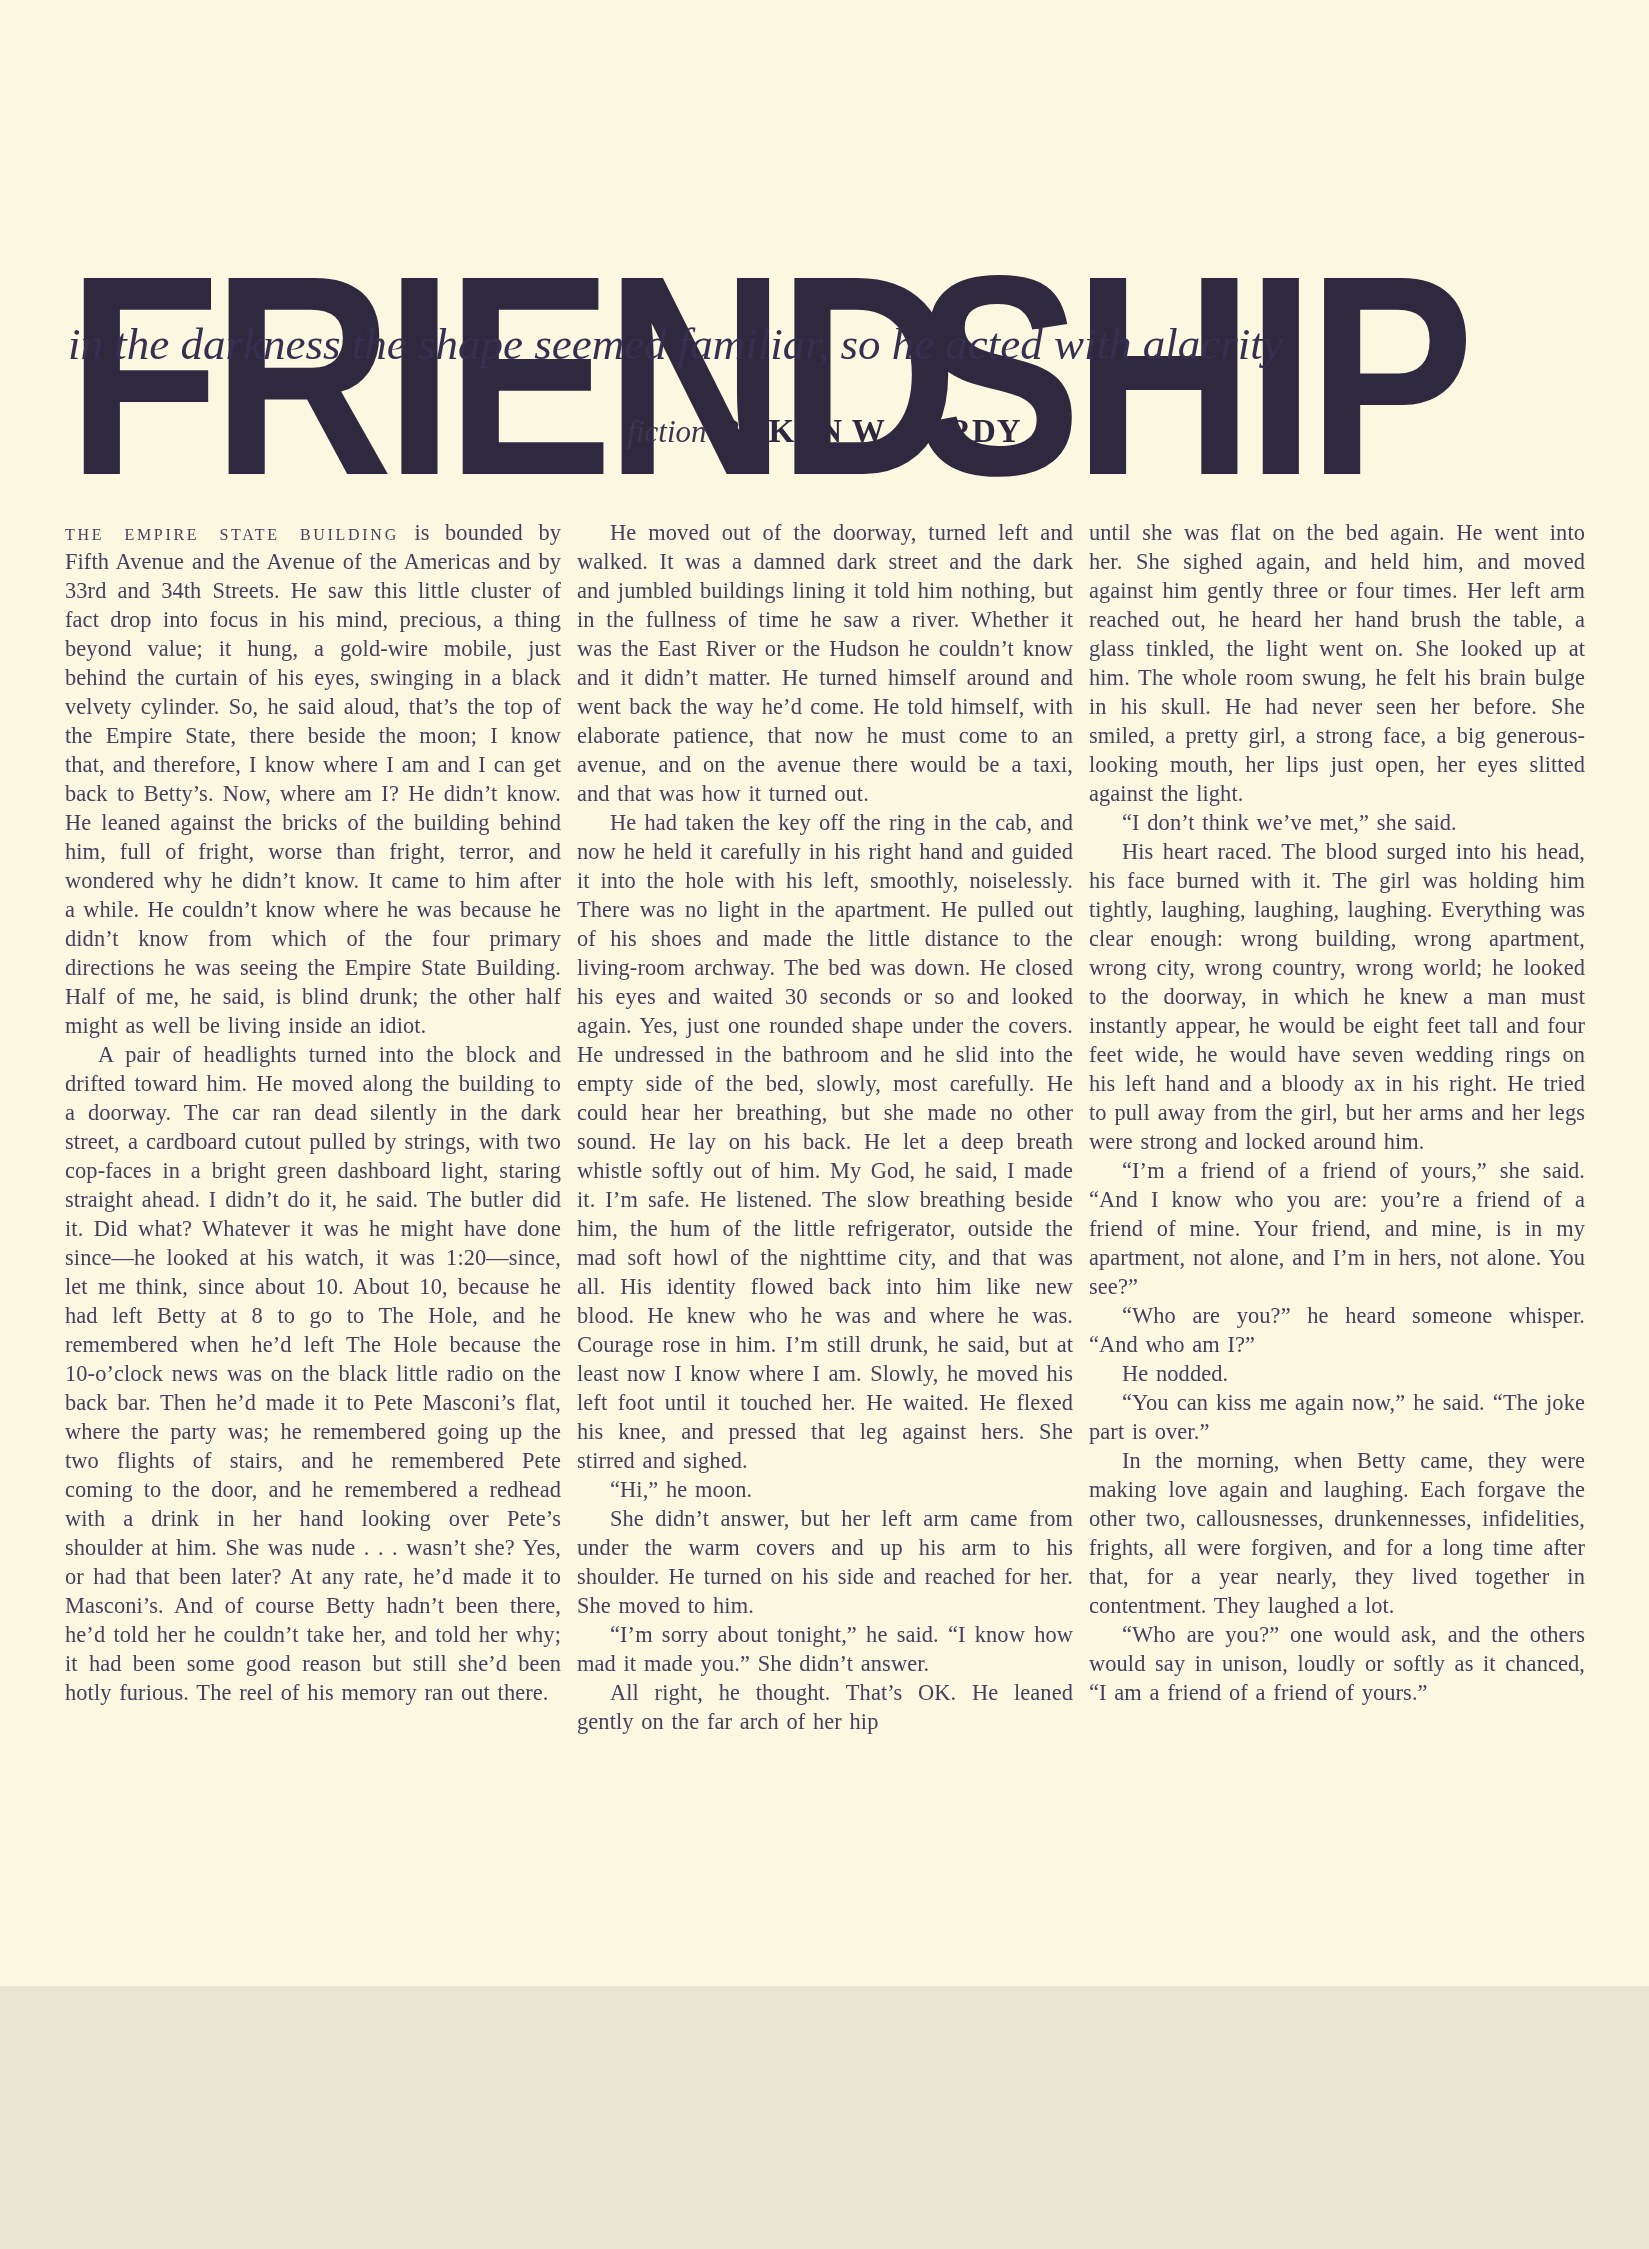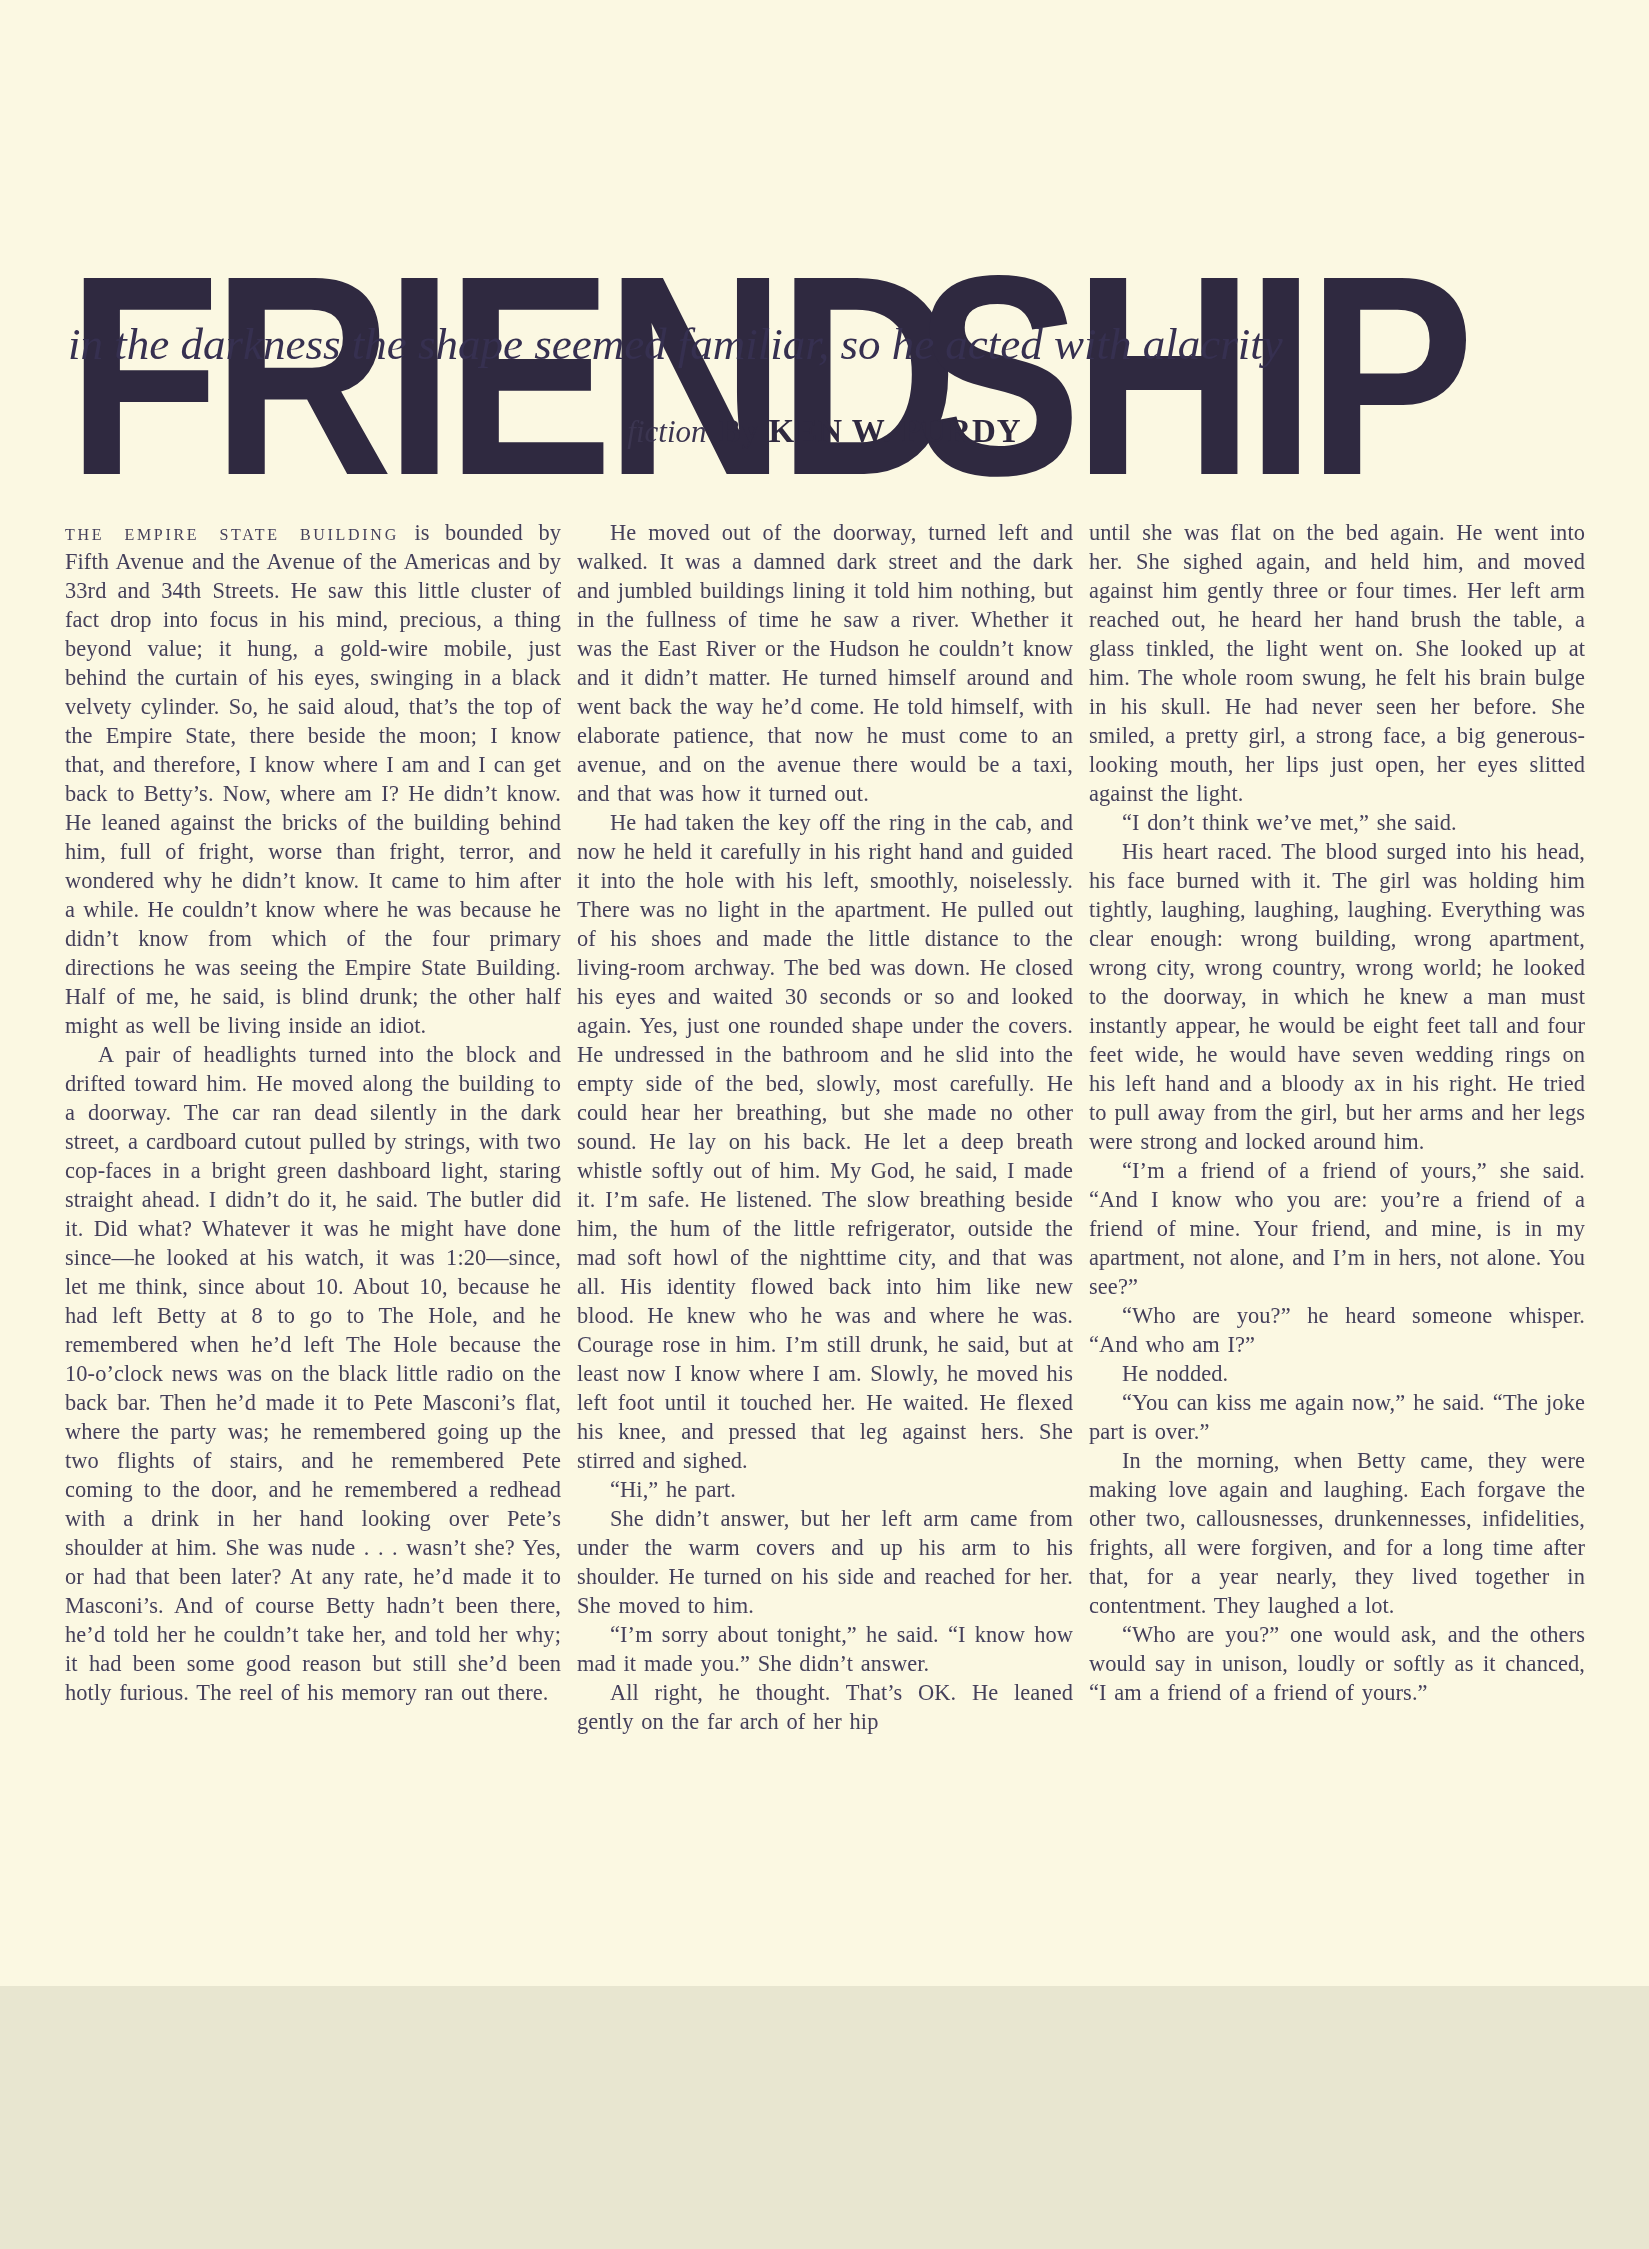--- a/index.html
+++ b/index.html
@@ -114,21 +114,21 @@
   </div>
 
   <div class="columns">
     <div class="col">
         <p class="para"><span class="smallcaps">THE EMPIRE STATE BUILDING</span> is bounded by Fifth Avenue and the Avenue of the Americas and by 33rd and 34th Streets. He saw this little cluster of fact drop into focus in his mind, precious, a thing beyond value; it hung, a gold-wire mobile, just behind the curtain of his eyes, swinging in a black velvety cylinder. So, he said aloud, that’s the top of the Empire State, there beside the moon; I know that, and therefore, I know where I am and I can get back to Betty’s. Now, where am I? He didn’t know. He leaned against the bricks of the building behind him, full of fright, worse than fright, terror, and wondered why he didn’t know. It came to him after a while. He couldn’t know where he was because he didn’t know from which of the four primary directions he was seeing the Empire State Building. Half of me, he said, is blind drunk; the other half might as well be living inside an idiot.</p>
         <p class="para indent">A pair of headlights turned into the block and drifted toward him. He moved along the building to a doorway. The car ran dead silently in the dark street, a cardboard cutout pulled by strings, with two cop-faces in a bright green dashboard light, staring straight ahead. I didn’t do it, he said. The butler did it. Did what? Whatever it was he might have done since—he looked at his watch, it was 1:20—since, let me think, since about 10. About 10, because he had left Betty at 8 to go to The Hole, and he remembered when he’d left The Hole because the 10-o’clock news was on the black little radio on the back bar. Then he’d made it to Pete Masconi’s flat, where the party was; he remembered going up the two flights of stairs, and he remembered Pete coming to the door, and he remembered a redhead with a drink in her hand looking over Pete’s shoulder at him. She was nude . . . wasn’t she? Yes, or had that been later? At any rate, he’d made it to Masconi’s. And of course Betty hadn’t been there, he’d told her he couldn’t take her, and told her why; it had been some good reason but still she’d been hotly furious. The reel of his memory ran out there.</p>
       </div>
     <div class="col">
         <p class="para indent">He moved out of the doorway, turned left and walked. It was a damned dark street and the dark and jumbled buildings lining it told him nothing, but in the fullness of time he saw a river. Whether it was the East River or the Hudson he couldn’t know and it didn’t matter. He turned himself around and went back the way he’d come. He told himself, with elaborate patience, that now he must come to an avenue, and on the avenue there would be a taxi, and that was how it turned out.</p>
         <p class="para indent">He had taken the key off the ring in the cab, and now he held it carefully in his right hand and guided it into the hole with his left, smoothly, noiselessly. There was no light in the apartment. He pulled out of his shoes and made the little distance to the living-room archway. The bed was down. He closed his eyes and waited 30 seconds or so and looked again. Yes, just one rounded shape under the covers. He undressed in the bathroom and he slid into the empty side of the bed, slowly, most carefully. He could hear her breathing, but she made no other sound. He lay on his back. He let a deep breath whistle softly out of him. My God, he said, I made it. I’m safe. He listened. The slow breathing beside him, the hum of the little refrigerator, outside the mad soft howl of the nighttime city, and that was all. His identity flowed back into him like new blood. He knew who he was and where he was. Courage rose in him. I’m still drunk, he said, but at least now I know where I am. Slowly, he moved his left foot until it touched her. He waited. He flexed his knee, and pressed that leg against hers. She stirred and sighed.</p>
-        <p class="para indent">“Hi,” he part.</p>
+        <p class="para indent">“Hi,” he moon.</p>
         <p class="para indent">She didn’t answer, but her left arm came from under the warm covers and up his arm to his shoulder. He turned on his side and reached for her. She moved to him.</p>
         <p class="para indent">“I’m sorry about tonight,” he said. “I know how mad it made you.” She didn’t answer.</p>
         <p class="para indent">All right, he thought. That’s OK. He leaned gently on the far arch of her hip</p>
       </div>
     <div class="col">
         <p class="para">until she was flat on the bed again. He went into her. She sighed again, and held him, and moved against him gently three or four times. Her left arm reached out, he heard her hand brush the table, a glass tinkled, the light went on. She looked up at him. The whole room swung, he felt his brain bulge in his skull. He had never seen her before. She smiled, a pretty girl, a strong face, a big generous-looking mouth, her lips just open, her eyes slitted against the light.</p>
         <p class="para indent">“I don’t think we’ve met,” she said.</p>
         <p class="para indent">His heart raced. The blood surged into his head, his face burned with it. The girl was holding him tightly, laughing, laughing, laughing. Everything was clear enough: wrong building, wrong apartment, wrong city, wrong country, wrong world; he looked to the doorway, in which he knew a man must instantly appear, he would be eight feet tall and four feet wide, he would have seven wedding rings on his left hand and a bloody ax in his right. He tried to pull away from the girl, but her arms and her legs were strong and locked around him.</p>
         <p class="para indent">“I’m a friend of a friend of yours,” she said. “And I know who you are: you’re a friend of a friend of mine. Your friend, and mine, is in my apartment, not alone, and I’m in hers, not alone. You see?”</p>
         <p class="para indent">“Who are you?” he heard someone whisper. “And who am I?”</p>

